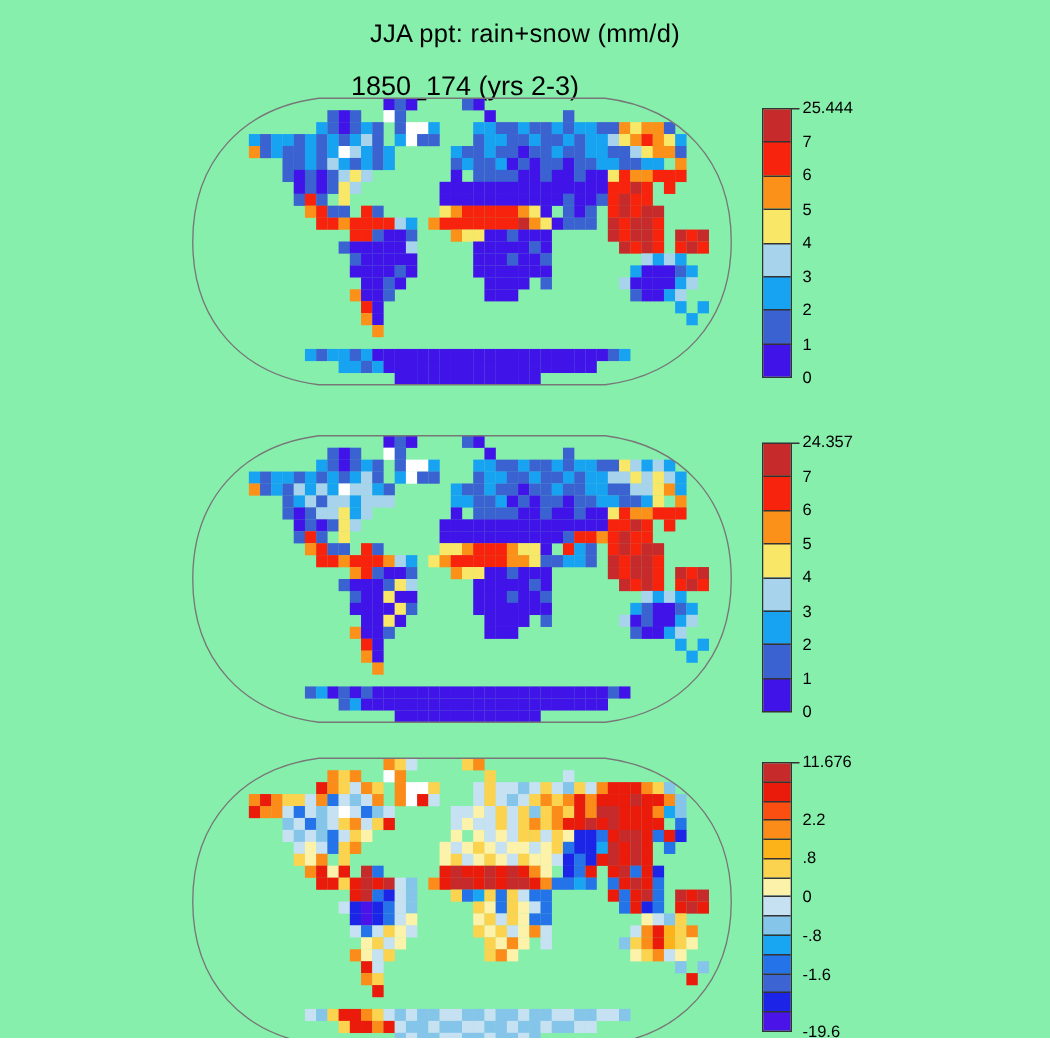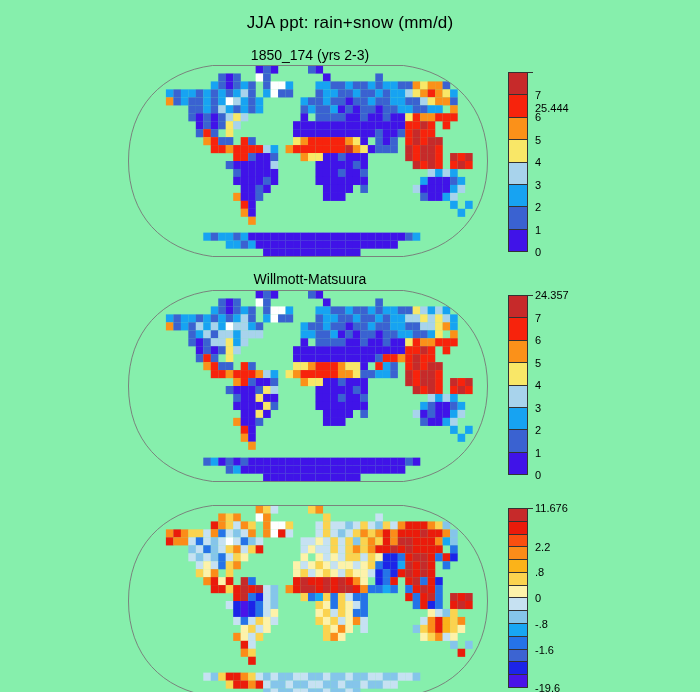--- a/index.html
+++ b/index.html
@@ -1,20 +1,20 @@
 <!DOCTYPE html>
 <html><head>
 <meta charset="utf-8">
 <style>
   html,body{margin:0;padding:0;background:#fff;}
   .figure{position:relative;width:700px;height:692px;background:#86efac;overflow:hidden;
           font-family:Liberation Sans, sans-serif;color:#000;}
   .title{position:absolute;top:13px;left:0;width:700px;text-align:center;
          font-size:17px;letter-spacing:0.2px;}
-  .subtitle{position:absolute;left:120px;width:380px;text-align:center;font-size:14px;}
+  .subtitle{position:absolute;left:120px;width:380px;text-align:center;font-size:18px;}
   #sub1{top:47px}#sub2{top:271px}#sub3{top:484px}
   .mapsvg{position:absolute;left:124px;width:368px;height:198px;}
   #map1{top:62px}#map2{top:287px}#map3{top:502px}
   .cbar{position:absolute;left:508px;width:90px;height:180px;}
   #cbar1{top:72px}#cbar2{top:295px}#cbar3{top:508px}
   .bar{position:absolute;left:0;top:0;width:20px;height:180px;border:1px solid #333;
        box-sizing:border-box;display:flex;flex-direction:column;}
   .seg{flex:1;border-top:1px solid #333;}
   .seg:first-child{border-top:none;}
   .maxline{position:absolute;left:20px;top:0;width:5px;height:1px;background:#333;}
@@ -494,33 +494,32 @@
         <div class="seg" style="background: rgb(247, 35, 12);"></div>
         <div class="seg" style="background: rgb(251, 145, 25);"></div>
         <div class="seg" style="background: rgb(249, 231, 103);"></div>
         <div class="seg" style="background: rgb(168, 211, 236);"></div>
         <div class="seg" style="background: rgb(23, 163, 242);"></div>
         <div class="seg" style="background: rgb(58, 98, 209);"></div>
         <div class="seg" style="background: rgb(64, 19, 232);"></div>
       </div>
     <div class="maxline"></div>
     <div class="labels">
-        <div class="ticklab" style="top: 0px; margin-top: 36px;">25.444</div>
+        <div class="ticklab" style="top: 0px;">25.444</div>
         <div class="ticklab" style="top: 22.5px;">7</div>
         <div class="ticklab" style="top: 45px;">6</div>
         <div class="ticklab" style="top: 67.5px;">5</div>
         <div class="ticklab" style="top: 90px;">4</div>
         <div class="ticklab" style="top: 112.5px;">3</div>
         <div class="ticklab" style="top: 135px;">2</div>
         <div class="ticklab" style="top: 157.5px;">1</div>
         <div class="ticklab" style="top: 180px;">0</div>
       </div>
   </div>
 
-  <div class="subtitle" id="sub2">Willmott-Matsuura</div>
   <svg class="mapsvg" id="map2" viewBox="0 0 368 198">
     <defs>
         <clipPath id="clip2">
           <path d="M 88.5 3.5 H 279.5 C 330 10 363.5 45 363.5 99 C 363.5 153 330 188 279.5 194.5 H 88.5 C 38 188 4.5 153 4.5 99 C 4.5 45 38 10 88.5 3.5 Z"></path>
         </clipPath>
       </defs>
     <g class="cells" clip-path="url(#clip2)">
         <rect x="131.64" y="3.50" width="7.6" height="8.1" fill="#4013e8"></rect>
         <rect x="139.12" y="3.50" width="7.6" height="8.1" fill="#3a62d1"></rect>
         <rect x="146.60" y="3.50" width="7.6" height="8.1" fill="#4013e8"></rect>

